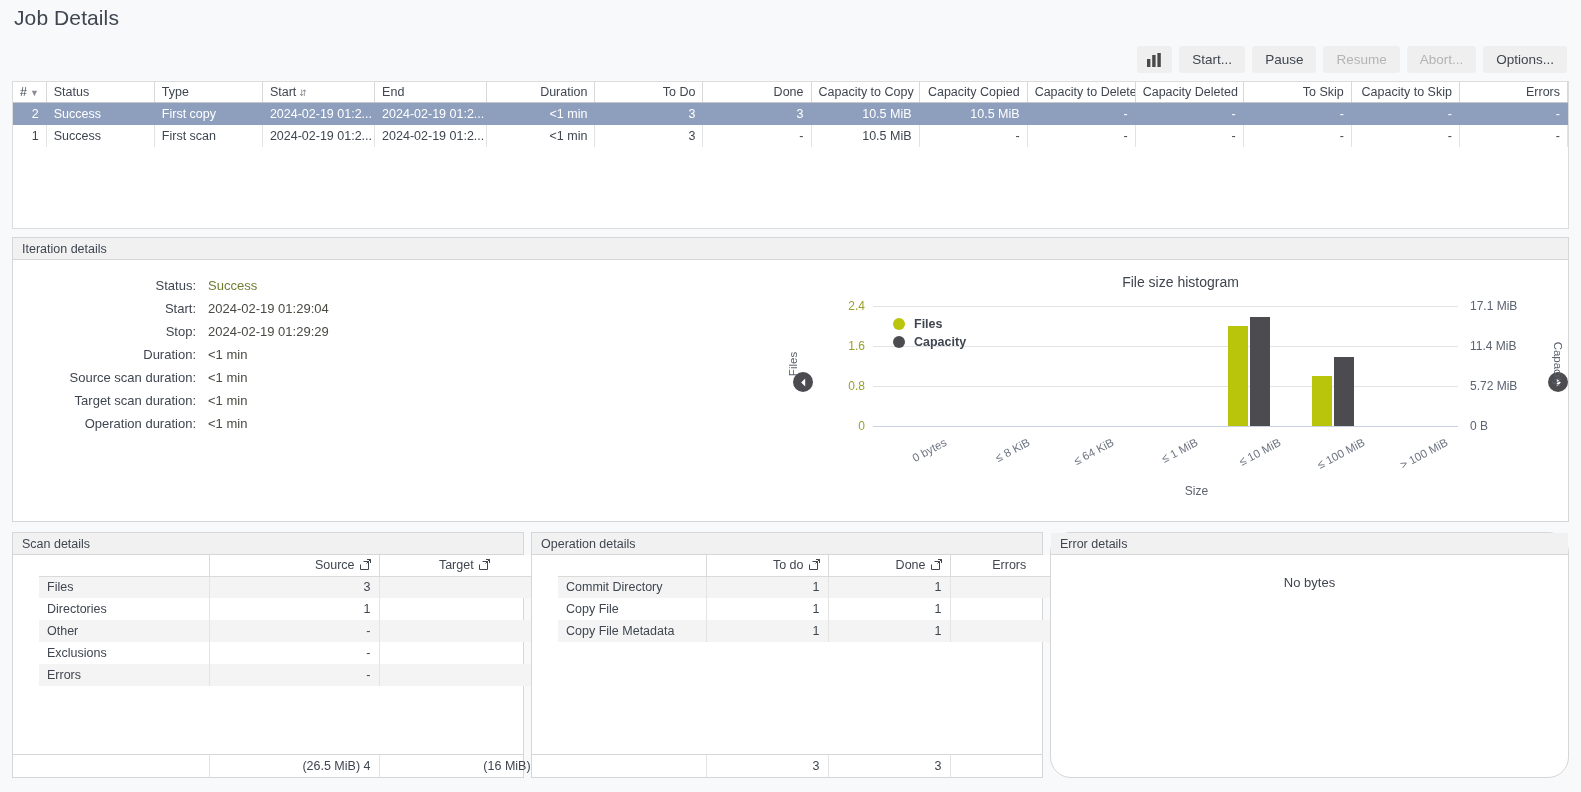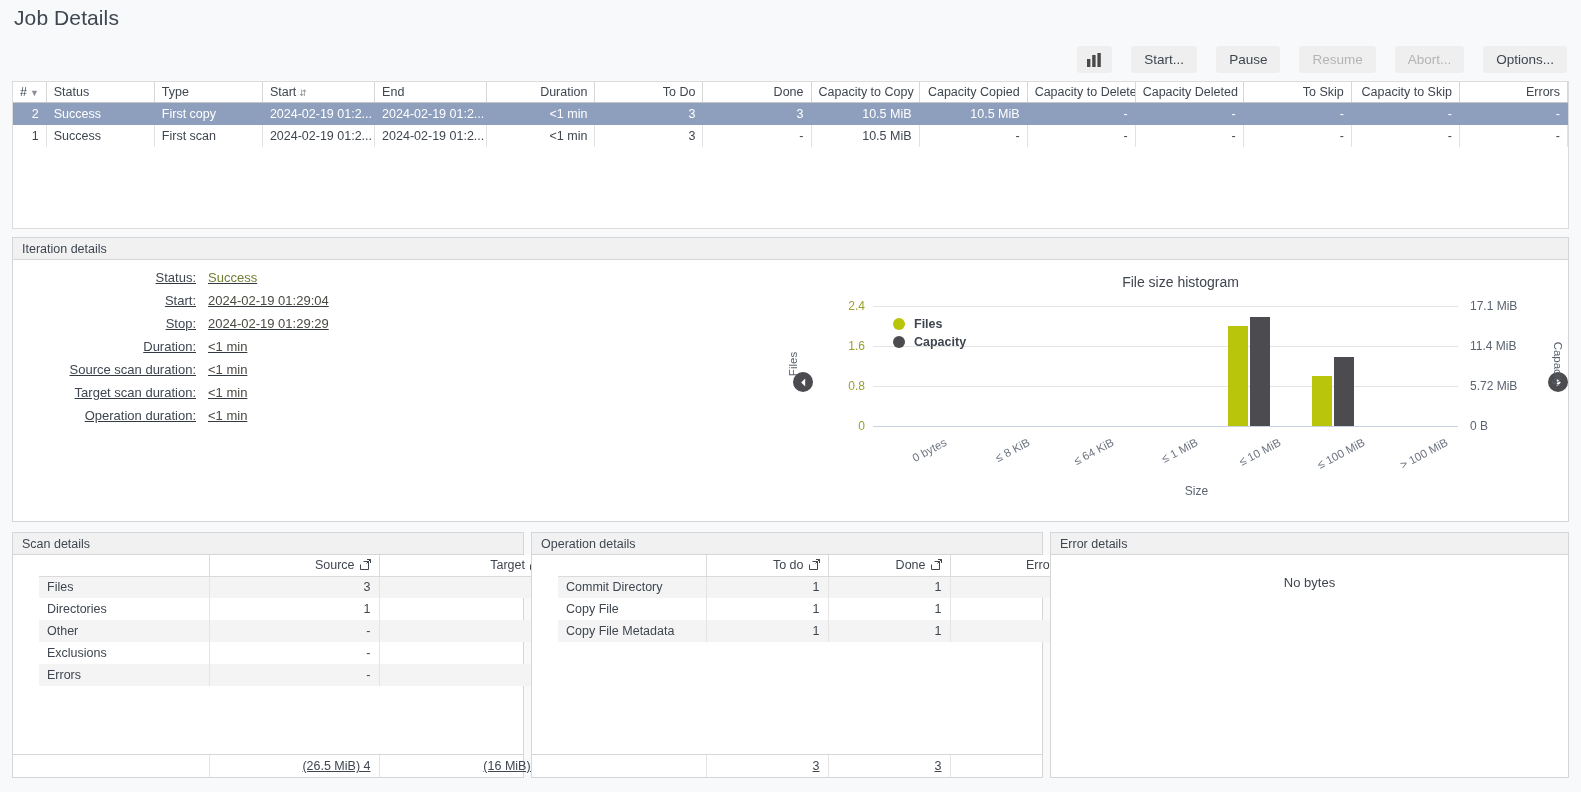--- a/index.html
+++ b/index.html
@@ -18,21 +18,21 @@
     position: absolute; left: 14px; top: 6px;
     font-size: 21px; color: #3f4650; font-weight: 400;
     letter-spacing: .1px;
   }
   .subtitle {
     position: absolute; left: 14px; top: 48px;
     font-size: 14.5px; color: #3f4650; font-weight: 400;
   }
   .toolbar {
     position: absolute; right: 14px; top: 46px;
-    display: flex; gap: 19px;
+    display: flex; gap: 7px;
   }
   .tbtn {
     background: #efefef; border: none; border-radius: 3px;
     font-family: "Liberation Sans", sans-serif;
     font-size: 13.5px; color: #3f4650;
     padding: 6px 13px; height: 27px; line-height: 15px;
     cursor: pointer; white-space: nowrap;
   }
   .tbtn.disabled { color: #b4b4b4; cursor: default; }
   .tbtn.icon { padding: 4px 10px; display:flex; align-items:center; justify-content:center; }
@@ -70,25 +70,25 @@
     background: #fff; border: 1px solid #d6d6d6;
   }
   .panel-head {
     height: 22px; background: #f1f1f1; border-bottom: 1px solid #d6d6d6;
     font-size: 12.5px; color: #3f4650; padding: 3px 9px;
     line-height: 16px;
   }
   #iteration-panel { left: 12px; top: 237px; width: 1557px; height: 285px; }
   #scan-panel { left: 12px; top: 532px; width: 512px; height: 246px; }
   #operation-panel { left: 531px; top: 532px; width: 512px; height: 246px; }
-  #error-panel { left: 1050px; top: 532px; width: 519px; height: 246px; }
+  #error-panel { left: 1050px; top: 532px; width: 519px; height: 246px; border-radius: 21px; }
 
   
   .it-list { position: absolute; left: 0; top: 32px; width: 430px; }
-  .it-row { display: flex; height: 23px; align-items: flex-start; text-decoration: underline; }
+  .it-row { display: flex; height: 23px; align-items: flex-end; }
   .it-label {
     width: 195px; text-align: right; padding-right: 12px;
     font-size: 13px; color: #3f4650;
   }
   .it-value { font-size: 13px; color: #4a4a42; }
   .it-value.success { color: #6f7d33; }
 
   
   .chart-area { position: absolute; left: 780px; top: 30px; width: 775px; height: 250px; }
   .chart-title {
@@ -140,35 +140,35 @@
   }
 
   
   table.dt { width: 100%; border-collapse: collapse; table-layout: fixed; margin-left: 26px; }
   table.dt th {
     font-size: 12.5px; font-weight: 400; color: #3f4650;
     background: #fff; border-right: 1px solid #dadada;
     border-bottom: 1px solid #dadada;
     padding: 3px 8px; height: 21px; text-align: right; white-space: nowrap;
   }
-  table.dt th:last-child { border-right: none; }
+  table.dt th:last-child { border-right: none; text-align: center; }
   table.dt td {
     font-size: 12.5px; color: #3f4650;
     border-right: 1px solid #e4e4e4;
     padding: 3px 8px; height: 22px; text-align: right; white-space: nowrap;
   }
   table.dt td:last-child { border-right: none; }
   table.dt td.rowlabel { text-align: left; }
   table.dt tr.odd td { background: #f4f4f4; }
   .ext-icon { margin-left: 5px; vertical-align: -1px; }
   .panel-foot {
     position: absolute; left: 0; right: 0; bottom: 0;
     border-top: 1px solid #d6d6d6;
   }
-  .panel-foot table.dt td { border-bottom: none; text-decoration: underline; }
+  .panel-foot table.dt td { border-bottom: none; }
   .no-errors {
     position: absolute; left: 0; right: 0; top: 42px;
     text-align: center; font-size: 13px; color: #3f4650;
   }
 </style>
 </head>
 <body>
 
 <div class="page">
 

